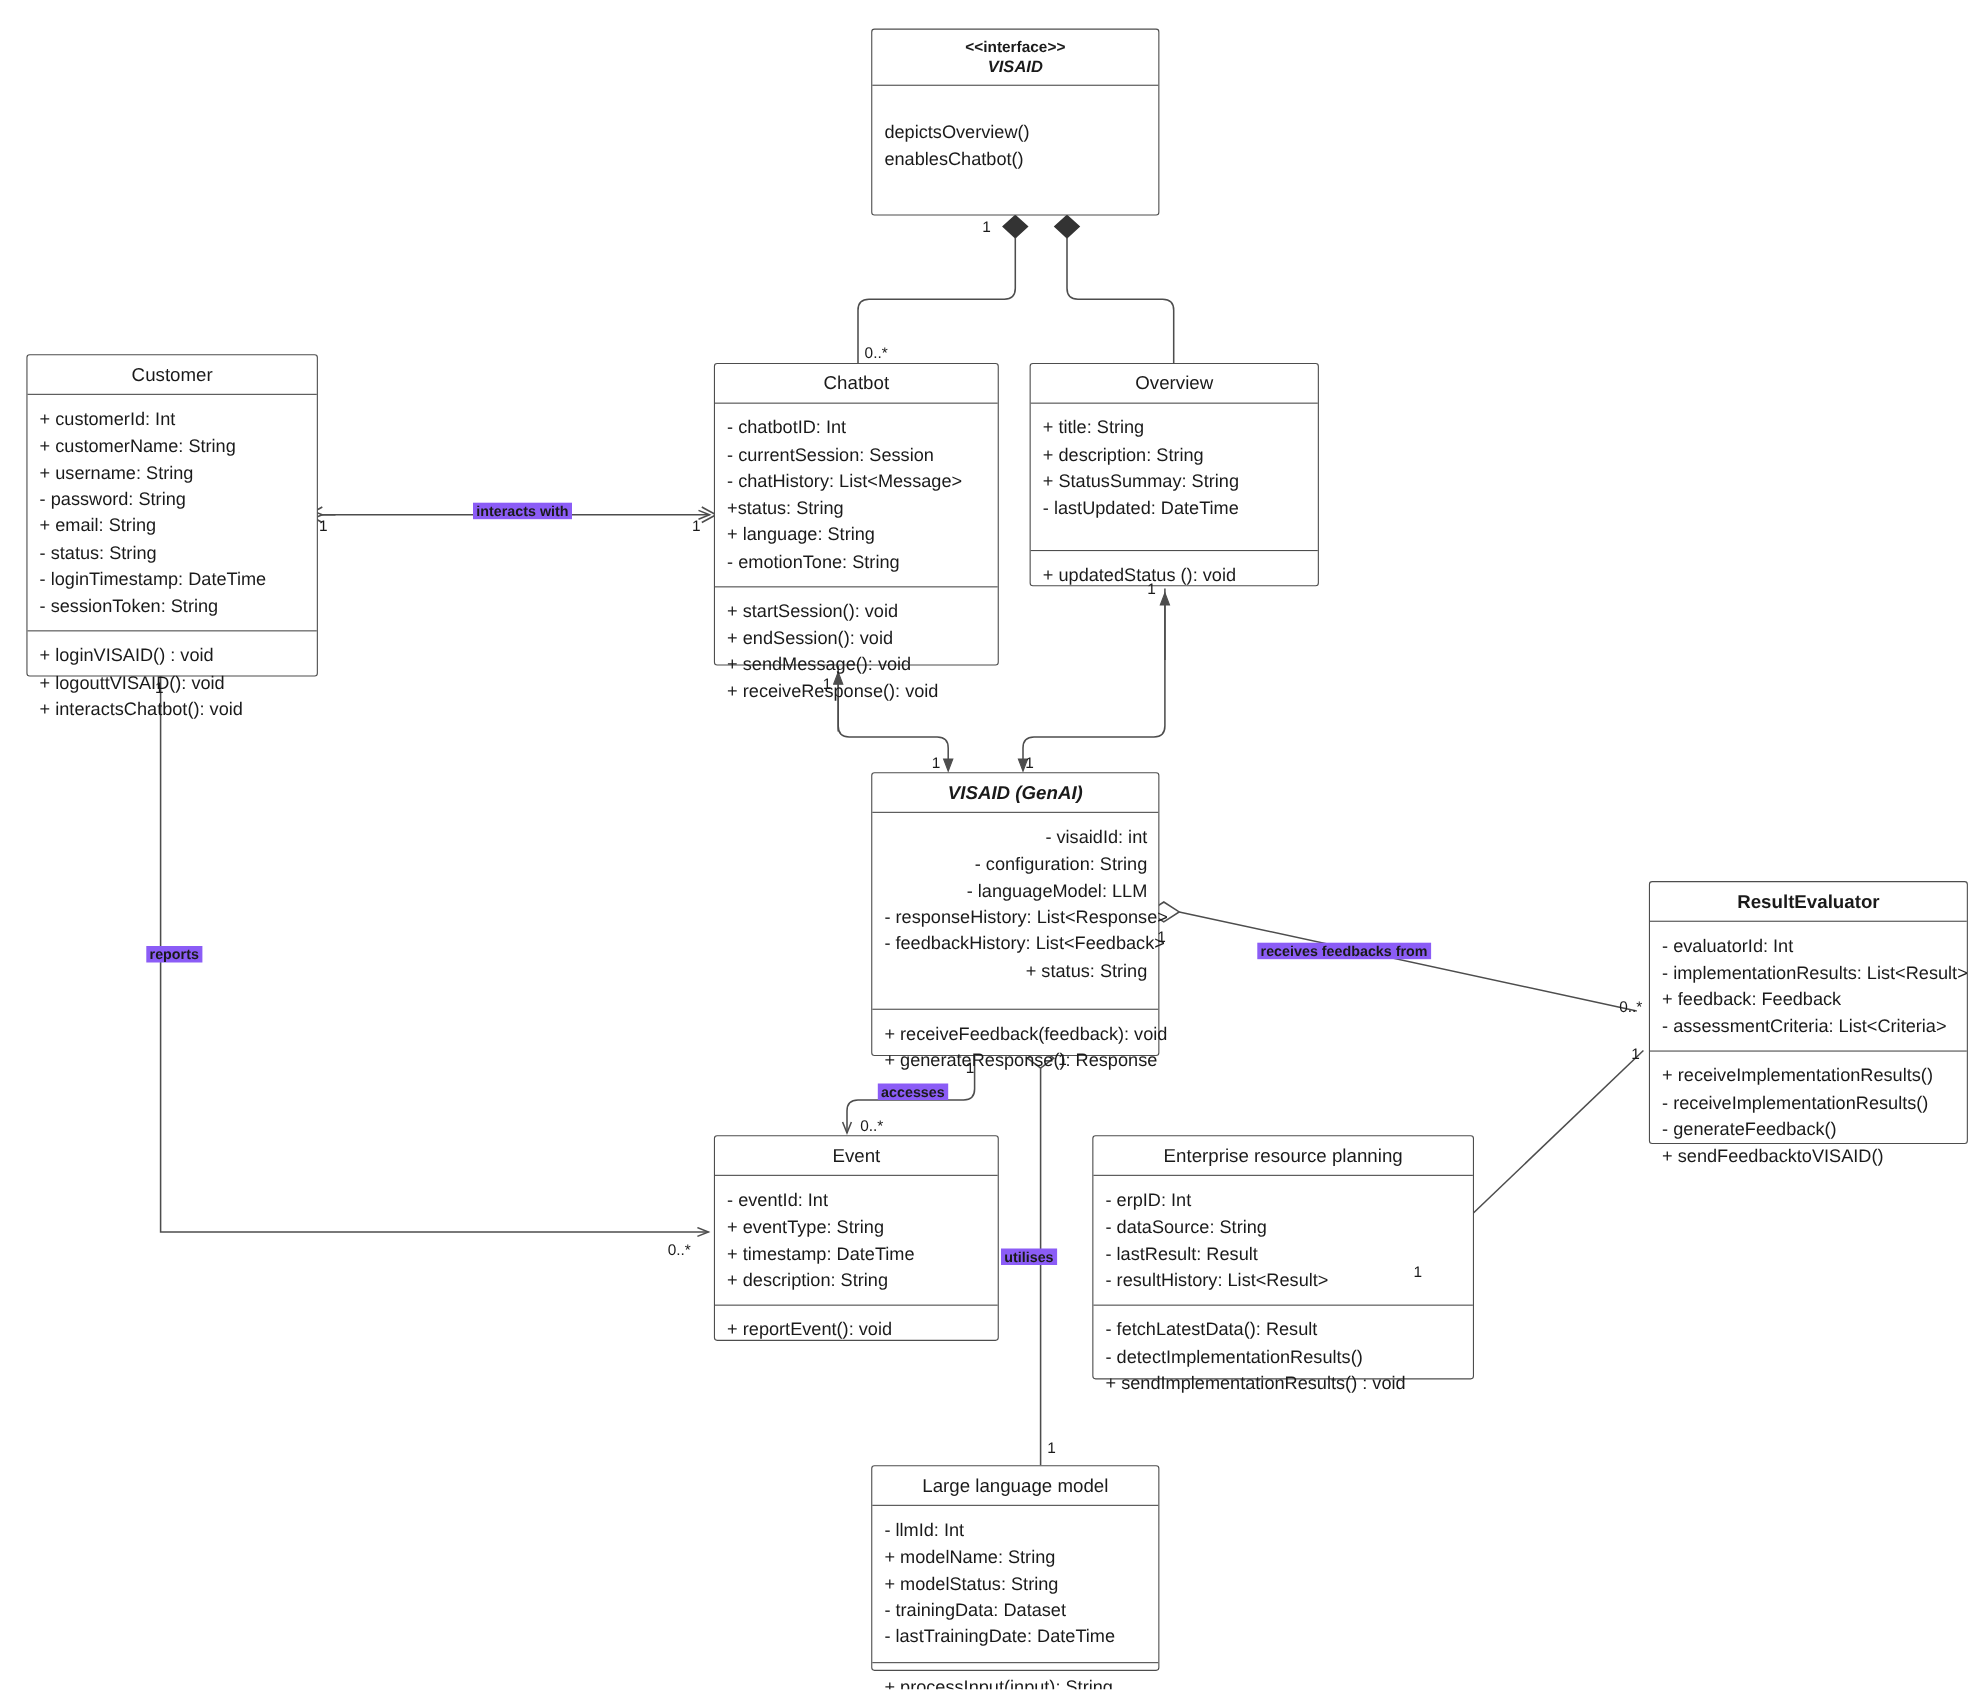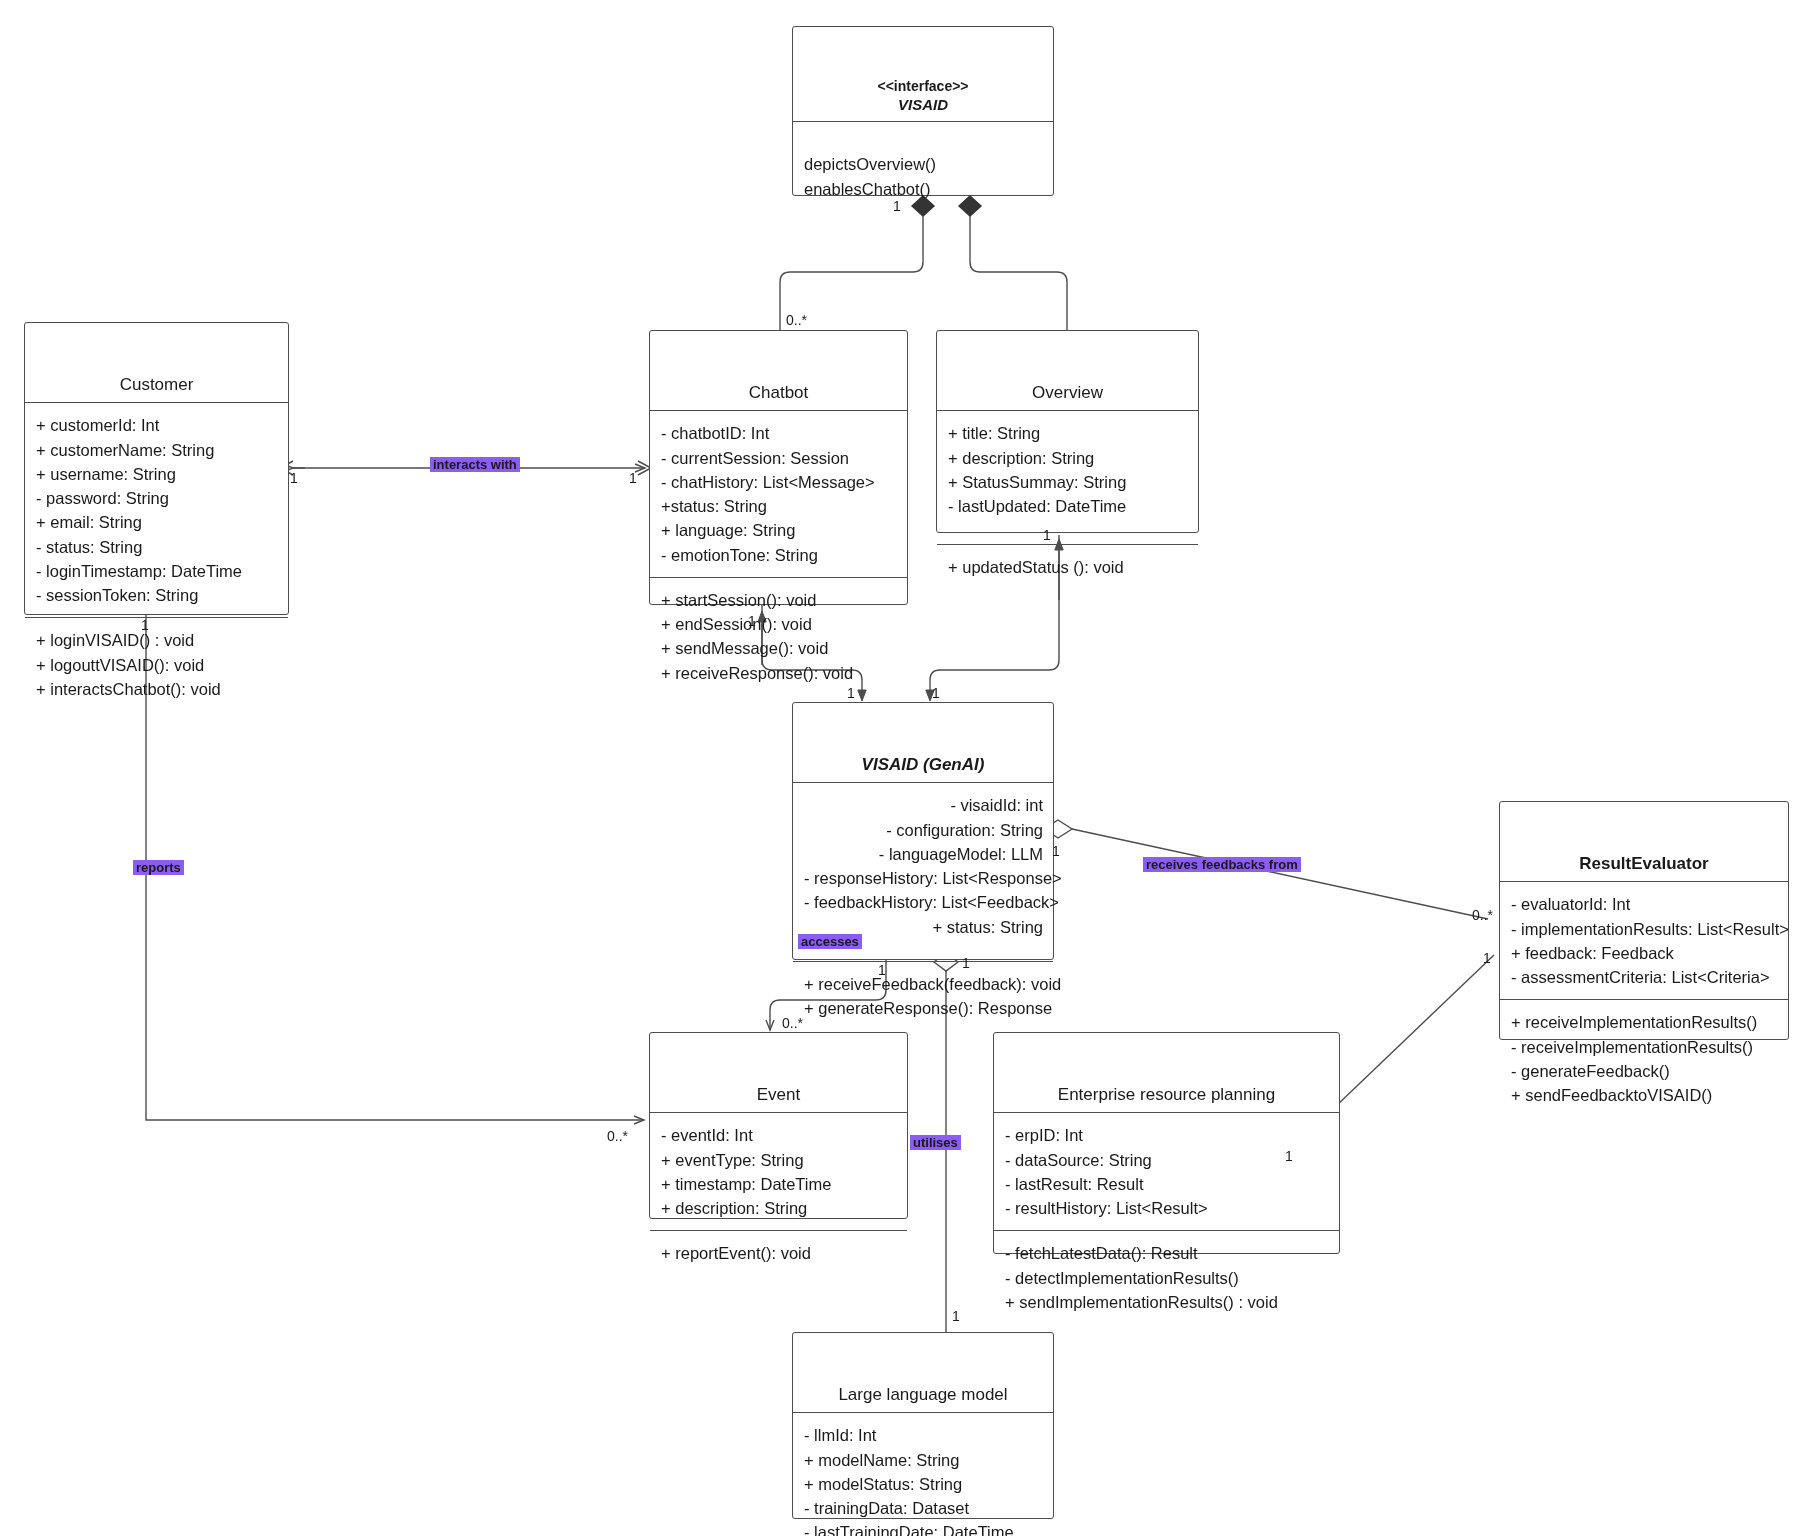--- a/index.html
+++ b/index.html
@@ -33,21 +33,20 @@
     border-radius: 3px;
     color: #1a1a1a;
   }
   .uml-title {
     text-align: center;
     font-size: 17px;
     padding: 7px 6px 7px 6px;
     line-height: 1.25;
     border-bottom: 1.4px solid #4d4d4d;
     white-space: nowrap;
-    margin-top: 44px;
   }
   .uml-title.bold-italic {
     font-weight: bold;
     font-style: italic;
   }
   .uml-title .stereotype {
     display: block;
     font-weight: bold;
     font-style: normal;
     font-size: 14px;
@@ -262,21 +261,21 @@
       <div>- lastTrainingDate: DateTime</div>
     </div>
     <div class="uml-section methods">
       <div>+ processInput(input): String</div>
     </div>
   </div>
 
   <div class="edge-label" style="left:430px; top:457px;">interacts with</div>
   <div class="edge-label" style="left:133px; top:860px;">reports</div>
   <div class="edge-label" style="left:1143px; top:857px;">receives feedbacks from</div>
-  <div class="edge-label" style="left:798px; top:934px;">accesses</div>
+  <div class="edge-label" style="left:798px; top:985px;">accesses</div>
   <div class="edge-label" style="left:910px; top:1135px;">utilises</div>
 
   <div class="mult-label" style="left:893px; top:198px;">1</div>
   <div class="mult-label" style="left:786px; top:312px;">0..*</div>
   <div class="mult-label" style="left:290px; top:470px;">1</div>
   <div class="mult-label" style="left:629px; top:470px;">1</div>
   <div class="mult-label" style="left:141px; top:617px;">1</div>
   <div class="mult-label" style="left:607px; top:1128px;">0..*</div>
   <div class="mult-label" style="left:748px; top:613px;">1</div>
   <div class="mult-label" style="left:847px; top:685px;">1</div>

